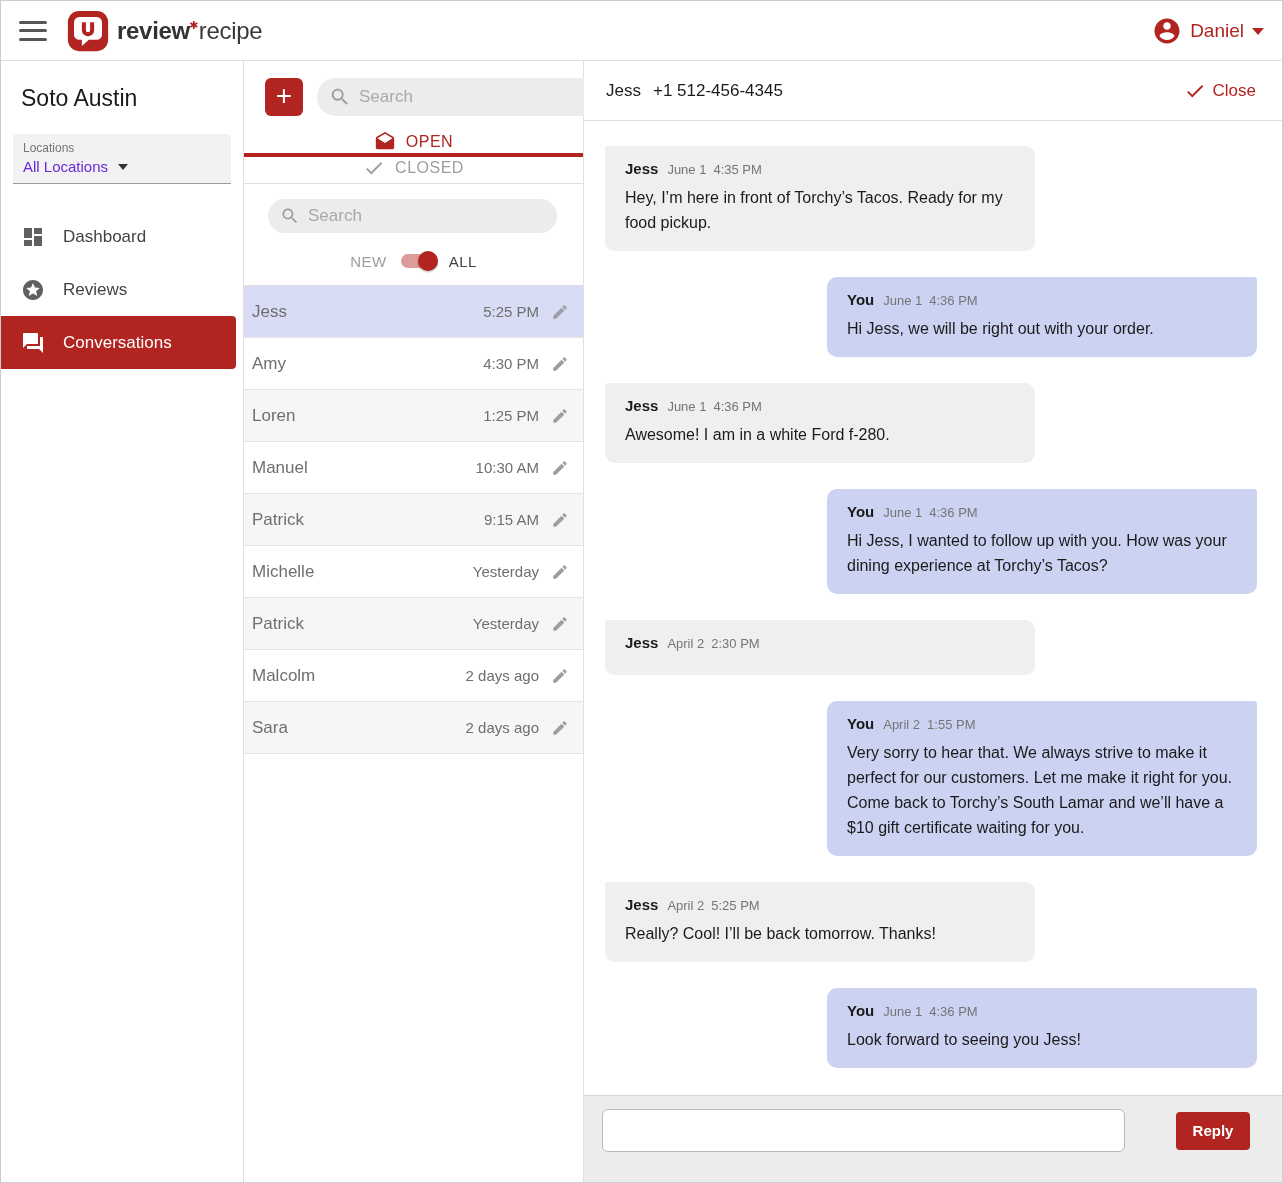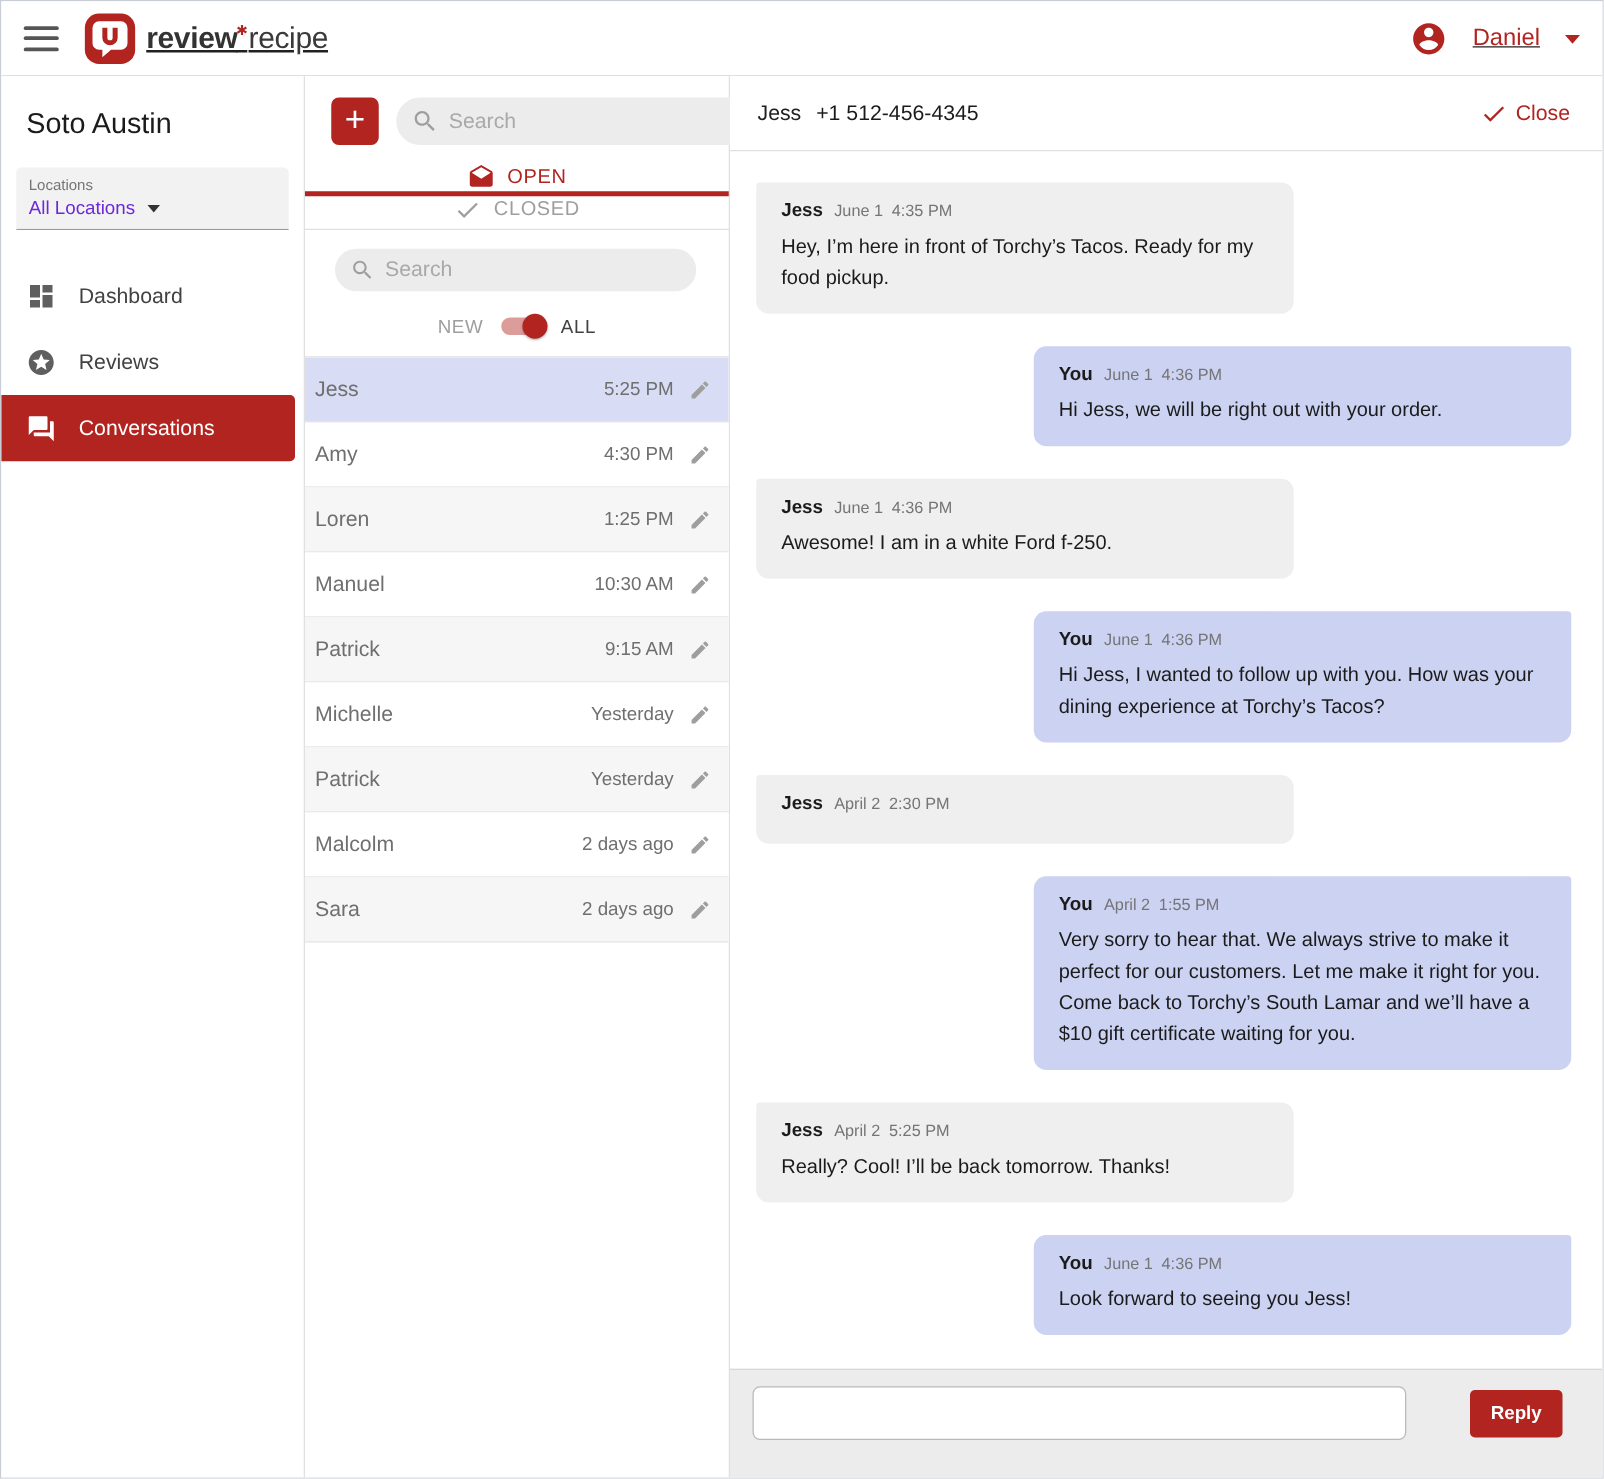--- a/index.html
+++ b/index.html
@@ -10,29 +10,29 @@
     --striped-row:#f6f6f6;
     --border:#e0e0e0;
     --text:#212121;
     --muted:#757575;
   }
   *{box-sizing:border-box;margin:0;padding:0;}
   body{font-family:"Liberation Sans","DejaVu Sans",sans-serif;color:var(--text);background:#fff;}
   .app{width:1283px;height:1183px;border:1px solid #c9ced6;background:#fff;display:flex;flex-direction:column;overflow:hidden;}
 
   
-  .topbar{height:60px;flex:0 0 60px;display:flex;align-items:center;padding:0 18px;border-bottom:1px solid var(--border);background:#fff;text-decoration:underline;}
+  .topbar{height:60px;flex:0 0 60px;display:flex;align-items:center;padding:0 18px;border-bottom:1px solid var(--border);background:#fff;}
   .hamburger{width:28px;height:20px;display:flex;flex-direction:column;justify-content:space-between;cursor:pointer;margin-right:20px;}
   .hamburger span{display:block;height:3px;border-radius:2px;background:#555;}
   .logo{display:flex;align-items:center;gap:8px;}
   .brand{font-size:24px;letter-spacing:-0.3px;color:#333;position:relative;}
   .brand .bold{font-weight:bold;}
   .brand .light{font-weight:normal;color:#3a3a3a;}
   .brand .star{color:var(--accent);font-size:11px;position:relative;top:-10px;left:-1px;}
-  .topbar-right{margin-left:auto;display:flex;align-items:center;gap:20px;cursor:pointer;}
+  .topbar-right{margin-left:auto;display:flex;align-items:center;gap:8px;cursor:pointer;}
   .user-name{color:var(--accent);font-size:19px;font-weight:500;}
   .chev-down{width:0;height:0;border-left:6px solid transparent;border-right:6px solid transparent;border-top:7px solid var(--accent);margin-top:2px;}
 
   .fill-accent{fill:var(--accent);}
   .fill-white{fill:#fff;}
   .fill-gray{fill:#5f5f5f;}
   .fill-muted{fill:#9e9e9e;}
 
   
   .body{flex:1;display:flex;min-height:0;}
@@ -315,21 +315,21 @@
       </div>
       <div class="bubble-text">Hi Jess, we will be right out with your order.</div>
     </div>
   </div>
           <div class="msg-row left">
     <div class="bubble">
       <div class="bubble-head">
         <span class="sender">Jess</span>
         <span class="stamp"><span>June 1</span><span class="t">4:36 PM</span></span>
       </div>
-      <div class="bubble-text">Awesome! I am in a white Ford f-250.</div>
+      <div class="bubble-text">Awesome! I am in a white Ford f-280.</div>
     </div>
   </div>
           <div class="msg-row right">
     <div class="bubble">
       <div class="bubble-head">
         <span class="sender">You</span>
         <span class="stamp"><span>June 1</span><span class="t">4:36 PM</span></span>
       </div>
       <div class="bubble-text">Hi Jess, I wanted to follow up with you. How was your dining experience at Torchy’s Tacos?</div>
     </div>

